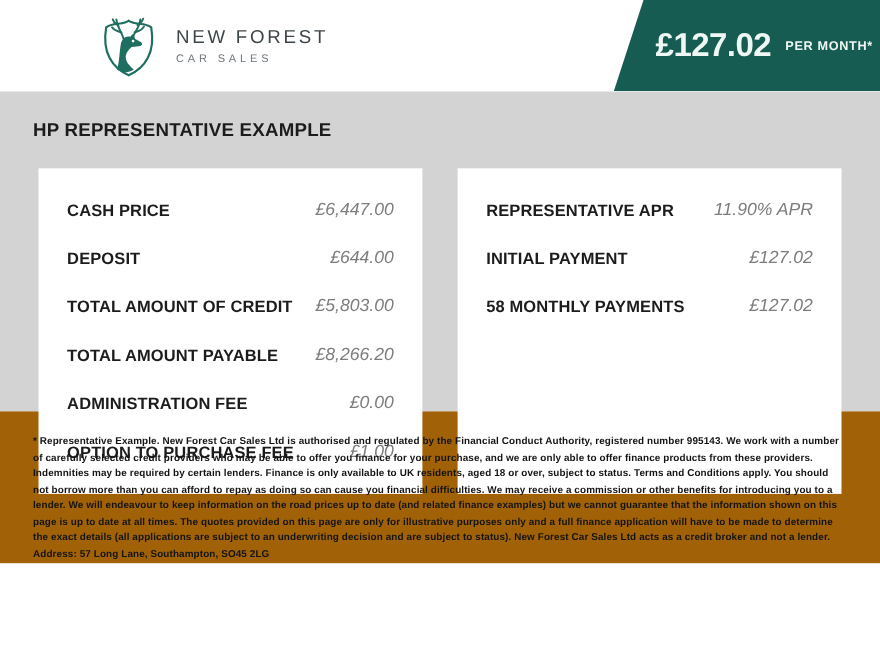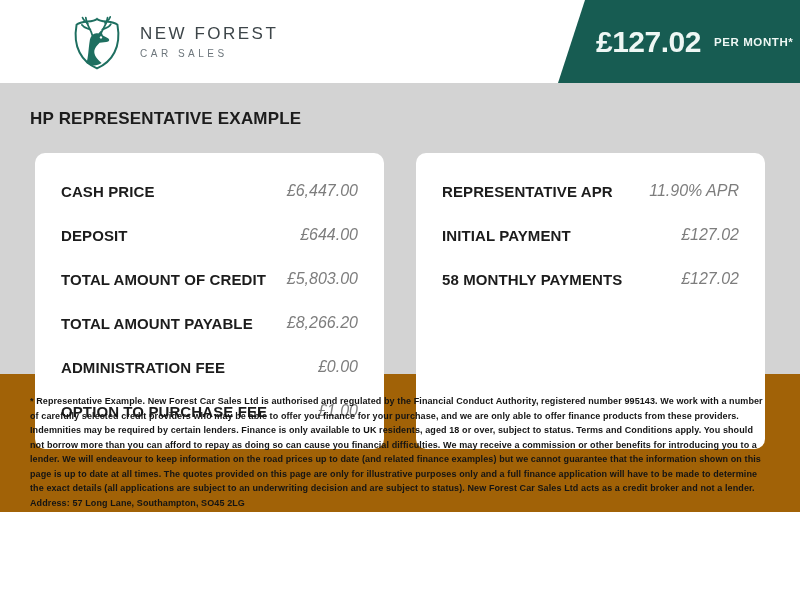--- a/index.html
+++ b/index.html
@@ -11,21 +11,21 @@
     position: relative;
   }
 
   
   .header {
     position: relative;
     height: 83px;
     background: #ffffff;
     display: flex;
     align-items: center;
-    padding-left: 64px;
+    padding-left: 84px;
   }
   .logo { display: flex; align-items: center; gap: 10px; }
   .logo-icon { width: 66px; height: 72px; }
   .logo-text { display: flex; flex-direction: column; justify-content: center; }
   .logo-name {
     font-size: 17px;
     letter-spacing: 2.5px;
     color: #3d4549;
     font-weight: 500;
   }
@@ -75,21 +75,21 @@
     padding: 26px 0 24px 30px;
   }
   .cards-row {
     display: flex;
     gap: 32px;
     padding: 0 35px;
   }
   .card {
     flex: 1;
     background: #ffffff;
-    border-radius: 10px;
+    border-radius: 0;
     padding: 16px 26px;
   }
   .finance-row {
     height: 44px;
     display: flex;
     justify-content: space-between;
     align-items: center;
   }
   .finance-label {
     font-size: 15px;

